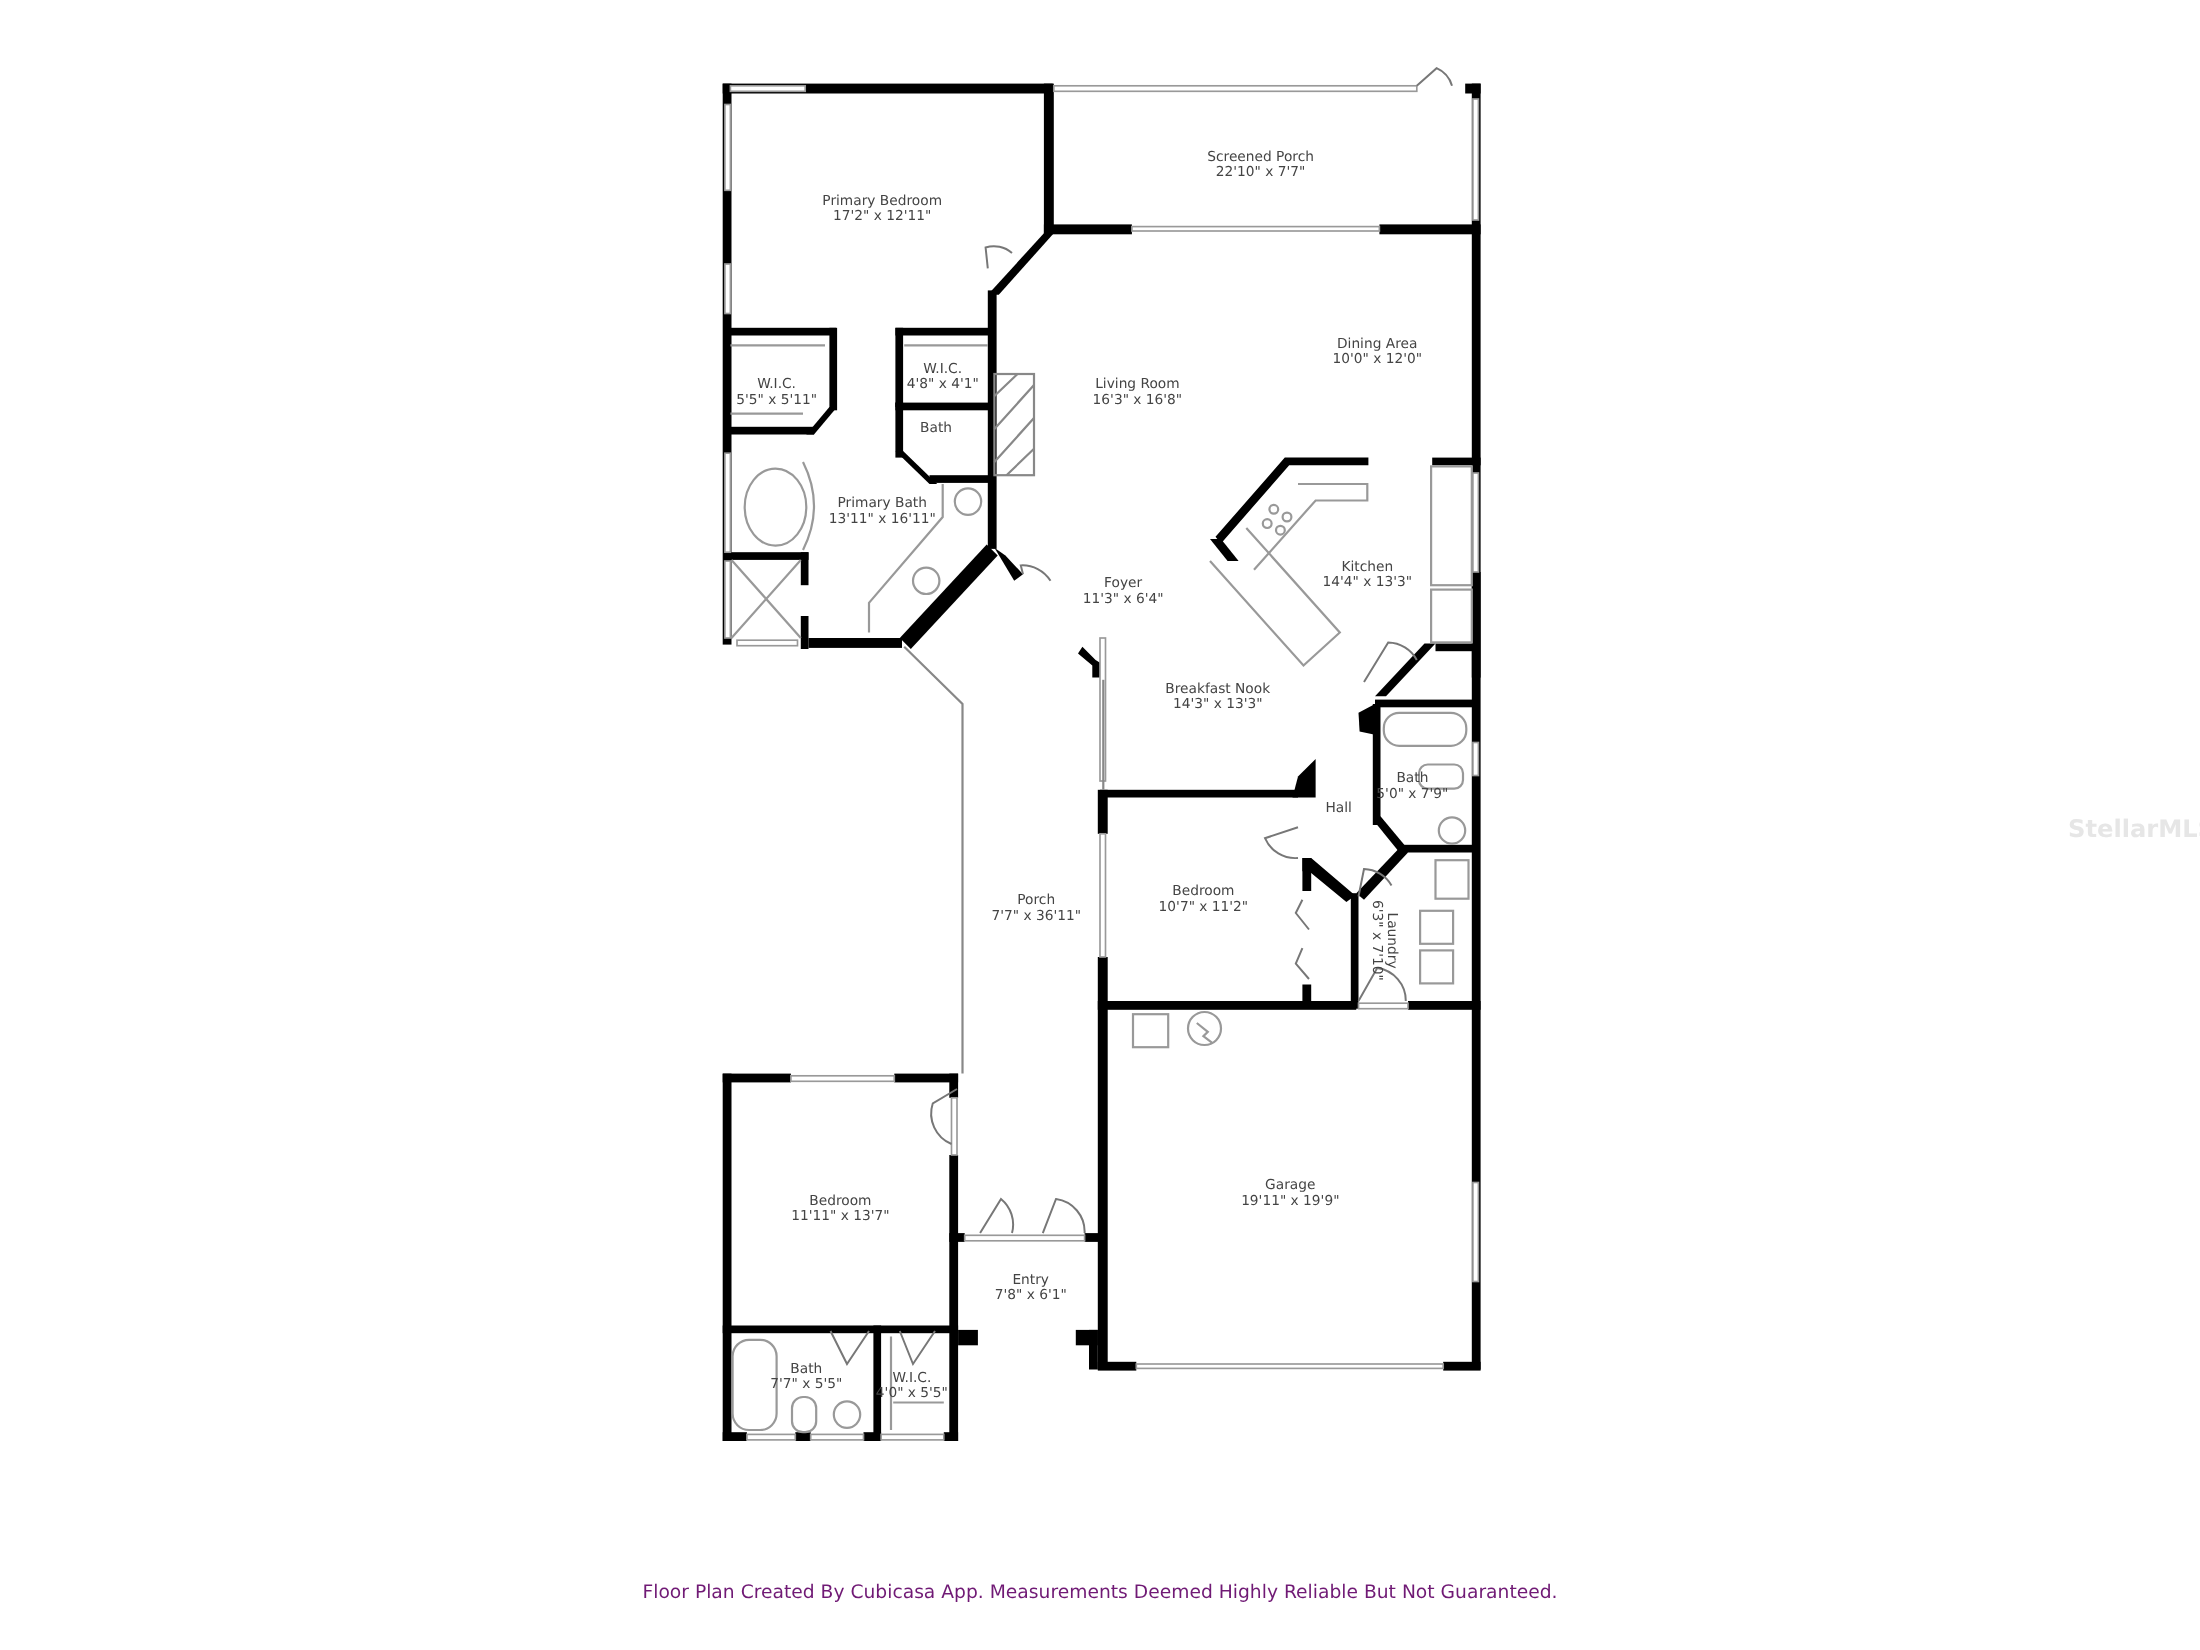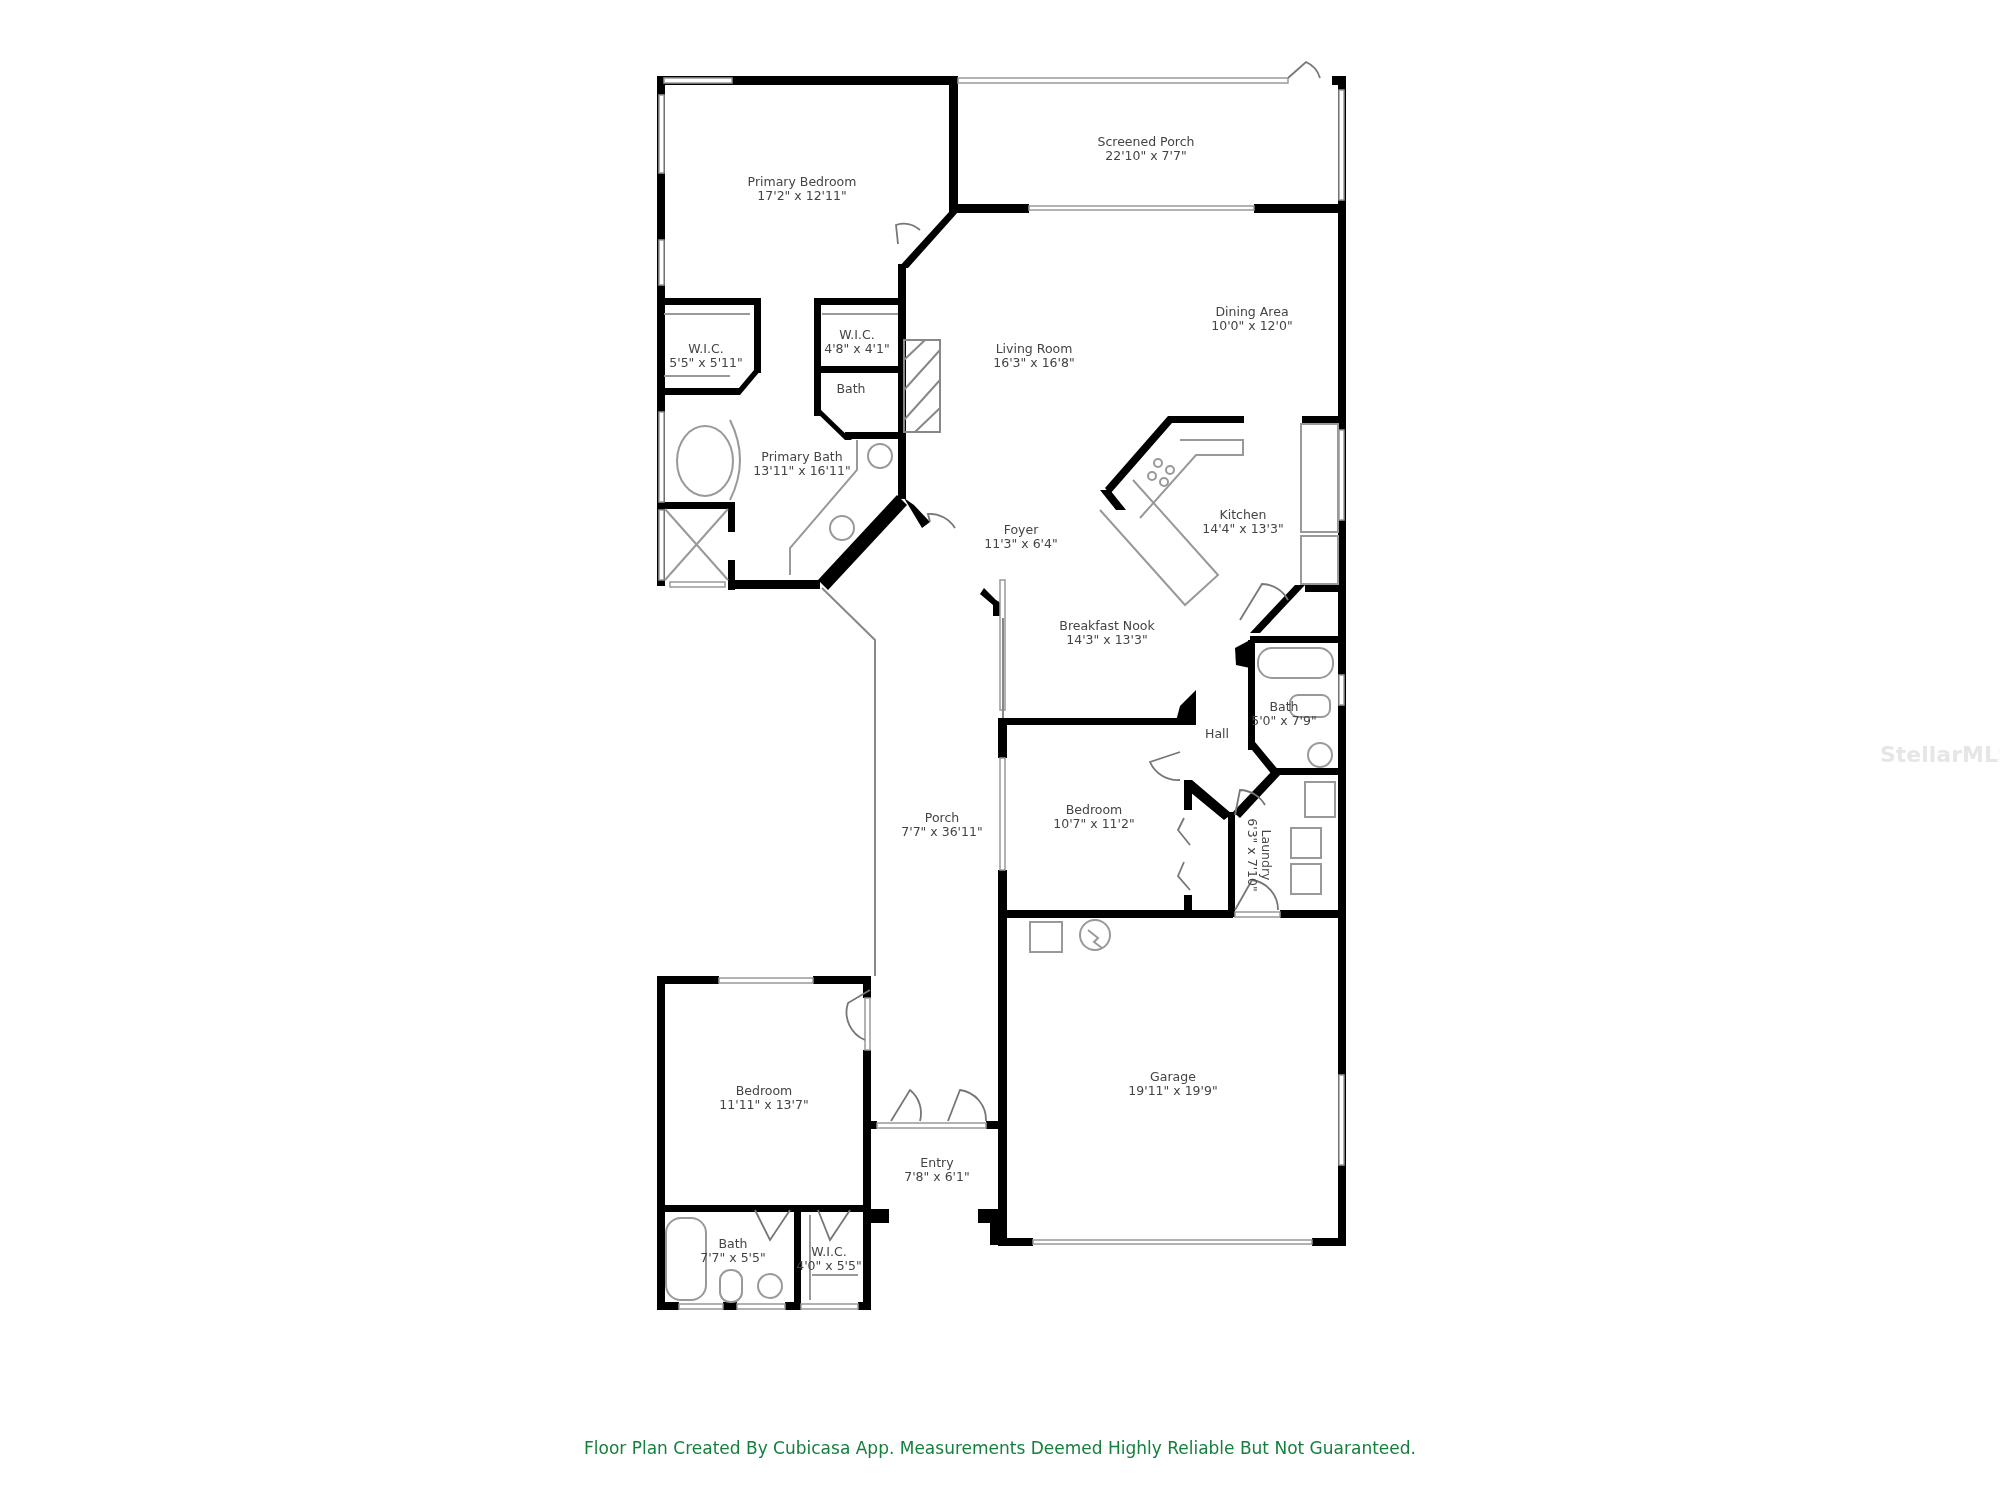--- a/index.html
+++ b/index.html
@@ -4,21 +4,21 @@
 <style>
   html, body { margin:0; padding:0; background:#ffffff; }
   body { width:2000px; height:1500px; position:relative; overflow:hidden; font-family:"DejaVu Sans", sans-serif; }
   #plan { position:absolute; left:0; top:0; width:2000px; height:1500px; }
   .wall { fill:#000; }
   .thin { stroke:#888; stroke-width:2; fill:none; }
   .fix { stroke:#999; stroke-width:2; fill:none; }
   .win { fill:#fff; stroke:#999; stroke-width:1.5; }
   .door { stroke:#777; stroke-width:1.8; fill:none; }
   .lbl { font-family:"DejaVu Sans", sans-serif; font-size:12.5px; fill:#444; text-anchor:middle; }
-  .footer { position:absolute; left:0; width:2000px; top:1438px; text-align:center; font-family:"DejaVu Sans", sans-serif; font-size:17px; color:#15803d; }
+  .footer { position:absolute; left:0; width:2000px; top:1438px; text-align:center; font-family:"DejaVu Sans", sans-serif; font-size:17px; color:#701a75; }
   .watermark { position:absolute; left:1880px; top:742px; font-family:"DejaVu Sans", sans-serif; font-size:22px; font-weight:bold; color:#e6e6e6; }
 </style>
 </head>
 <body>
 
 <svg id="plan" viewBox="0 0 2000 1500" xmlns="http://www.w3.org/2000/svg">
 
   <g>
 
     <rect class="wall" x="657" y="76" width="8" height="510"></rect>

